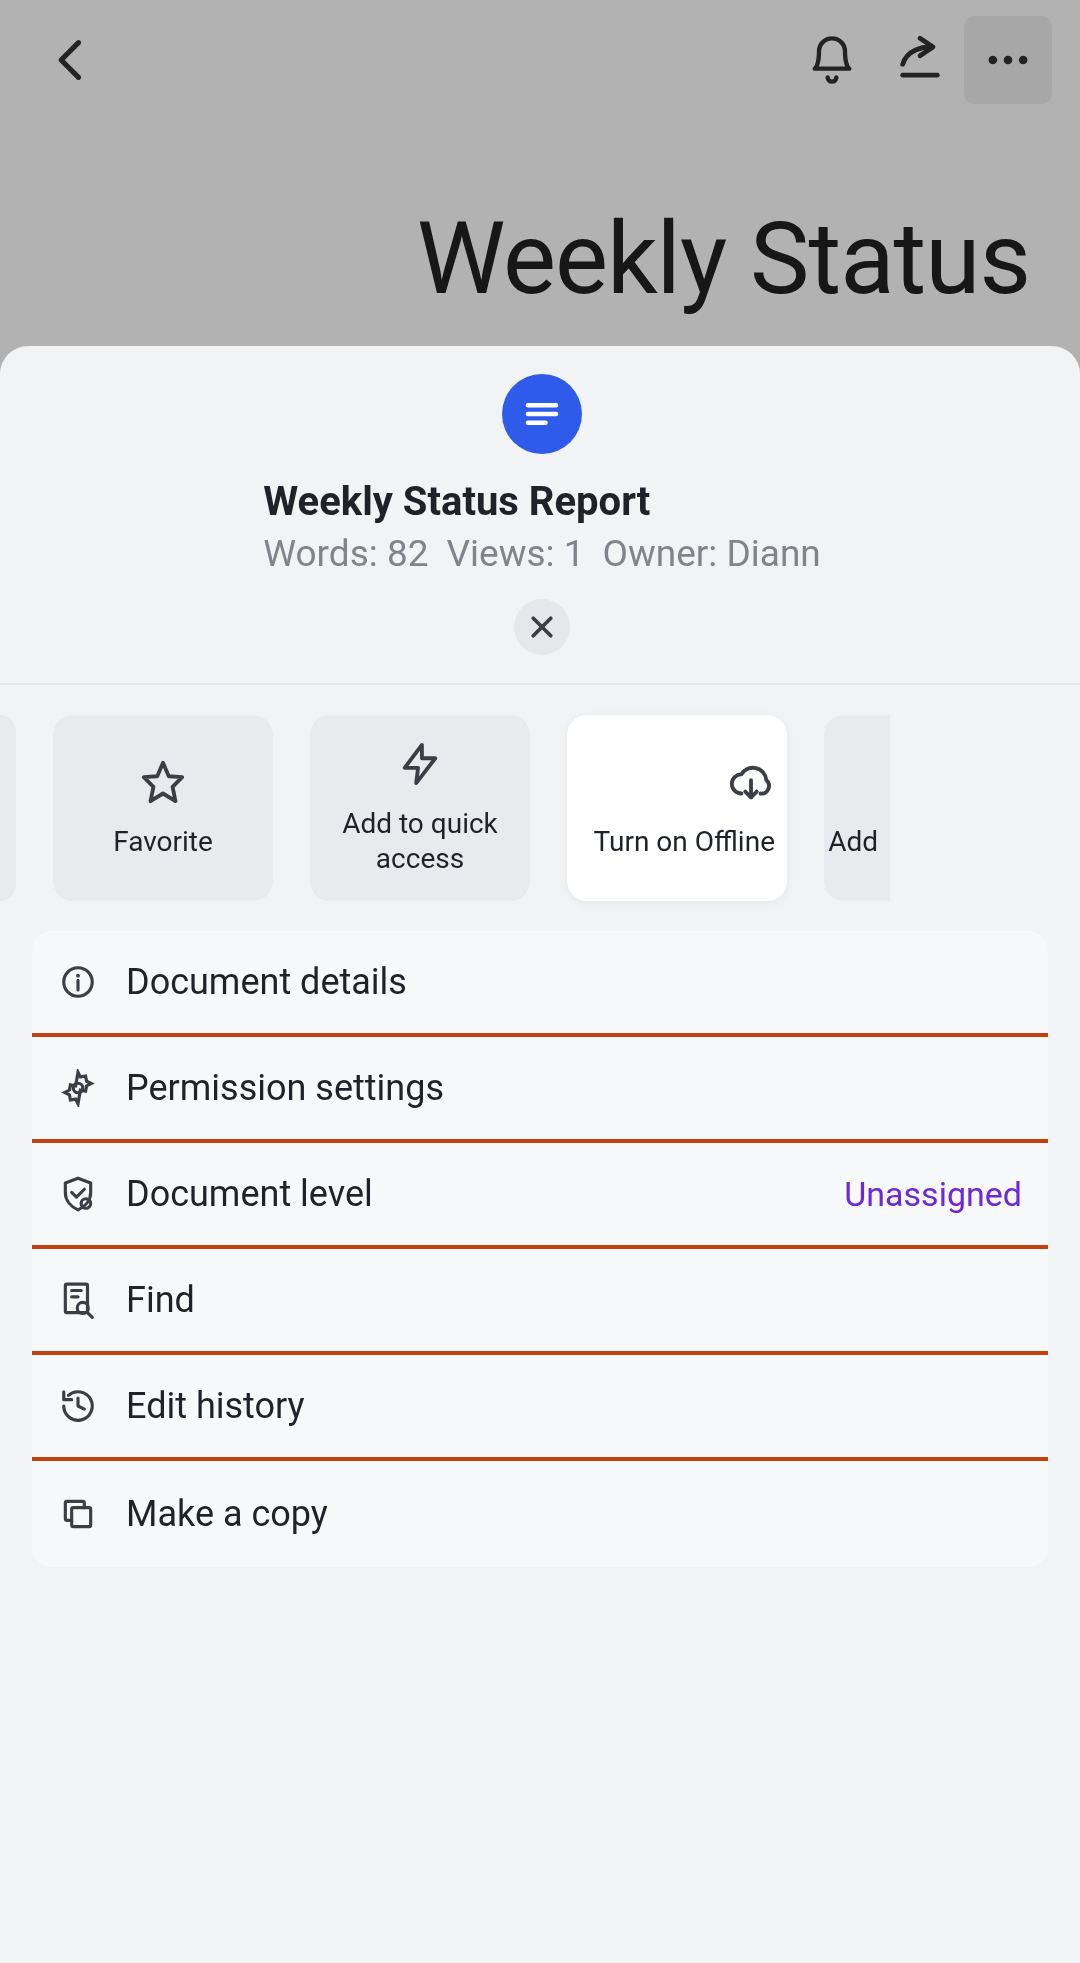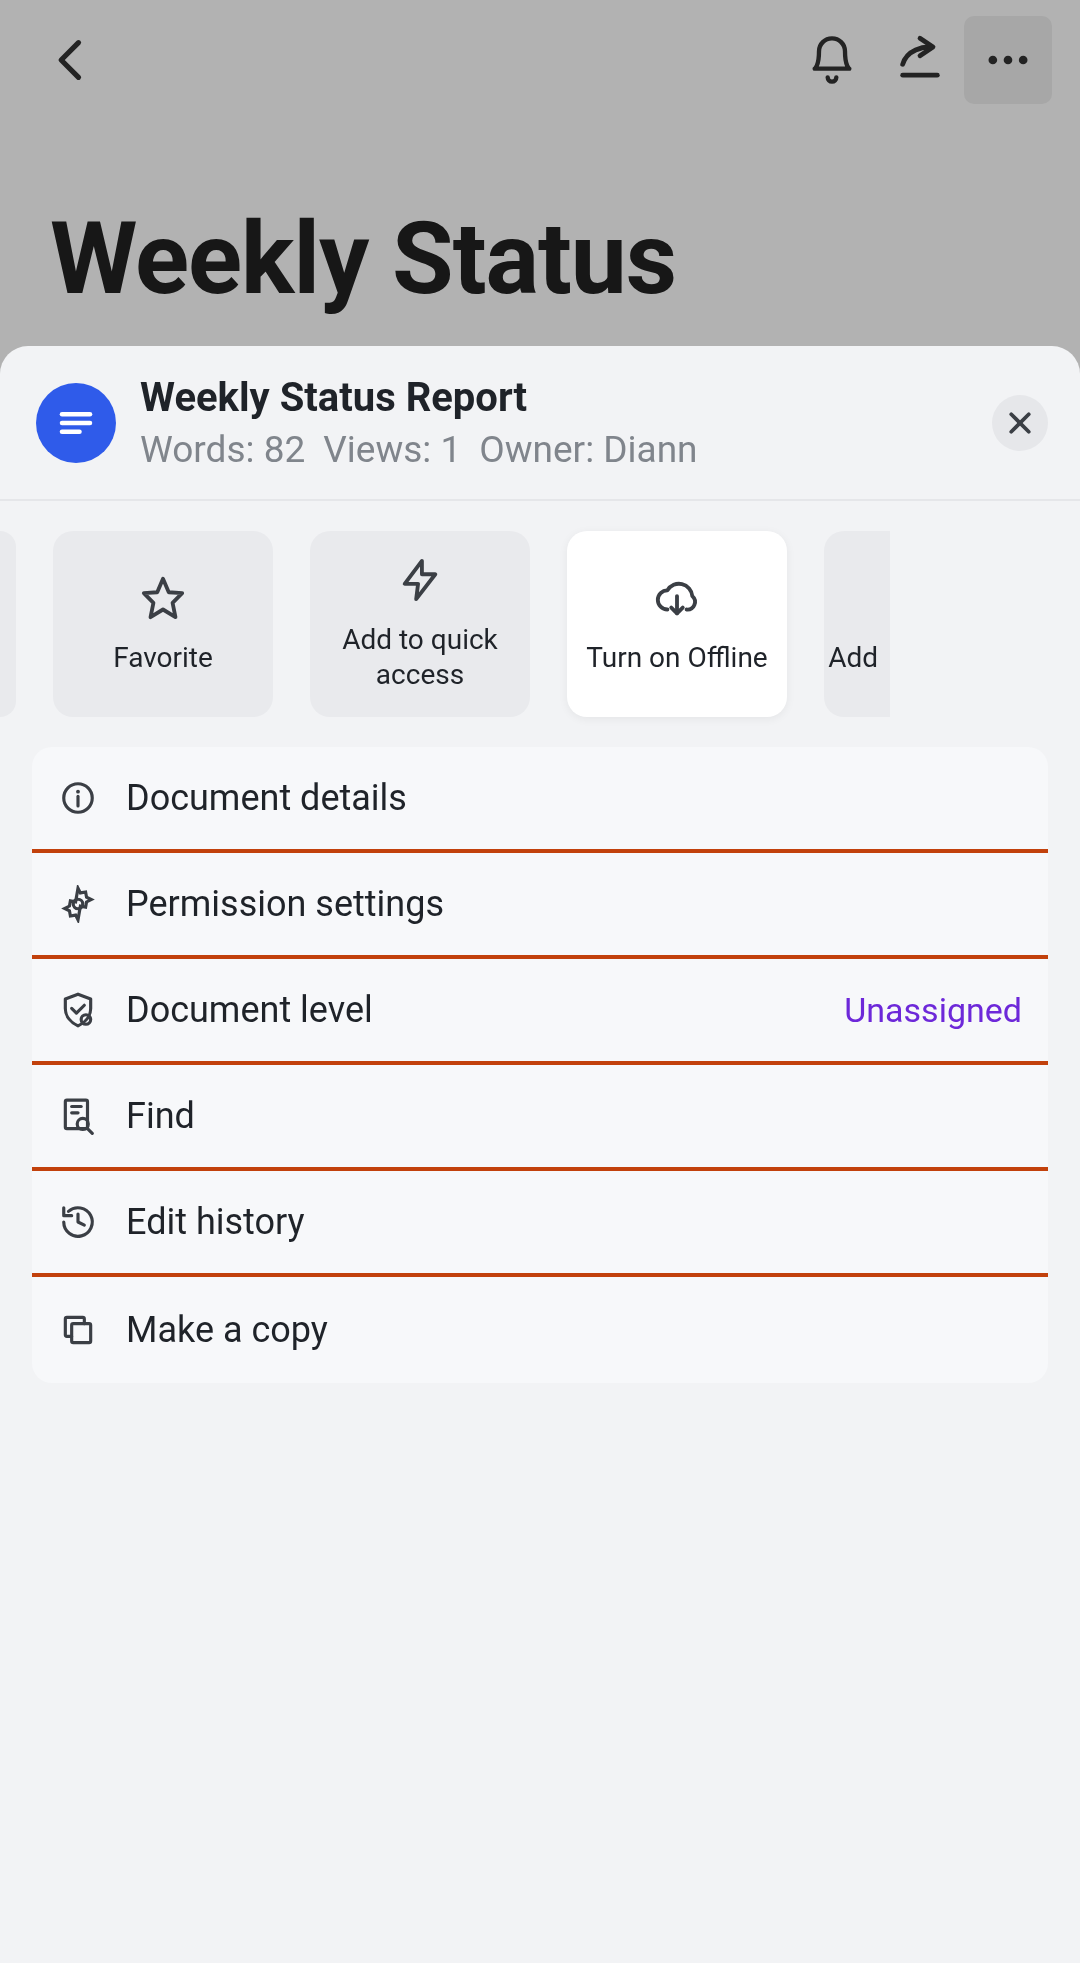--- a/index.html
+++ b/index.html
@@ -6,42 +6,42 @@
   html, body { width: 1080px; height: 1963px; font-family: -apple-system, BlinkMacSystemFont, "Segoe UI", Roboto, Helvetica, Arial, sans-serif; overflow: hidden; background: #fff; }
   .viewport { position: relative; width: 1080px; height: 1963px; }
 
   
   .doc-layer { position: absolute; inset: 0; background: #ffffff; }
   .topbar { display: flex; align-items: center; height: 120px; padding: 0 28px; }
   .topbar .spacer { flex: 1; }
   .topbar-icon { width: 88px; height: 88px; display: flex; align-items: center; justify-content: center; border-radius: 10px; }
   .topbar-icon.more { background: #f0f0f0; }
   .topbar-icon svg { width: 52px; height: 52px; }
-  .doc-title { font-size: 100px; font-weight: 700; color: #222; padding: 80px 50px 0 50px; letter-spacing: -1px; }
+  .doc-title { font-size: 100px; font-weight: 400; color: #222; padding: 80px 50px 0 50px; letter-spacing: -1px; text-align: right; }
 
   
   .scrim { position: absolute; inset: 0; background: rgba(0,0,0,0.30); }
 
   
   .sheet { position: absolute; left: 0; right: 0; bottom: 0; top: 346px; background: #f2f3f5; border-top-left-radius: 28px; border-top-right-radius: 28px; display: flex; flex-direction: column; overflow: hidden; }
 
-  .sheet-header { display: flex; align-items: center; gap: 24px; padding: 28px 32px 28px 36px; border-bottom: 2px solid #e5e6e9; }
+  .sheet-header { display: flex; align-items: center; gap: 24px; padding: 28px 32px 28px 36px; border-bottom: 2px solid #e5e6e9; flex-direction: column; }
   .doc-icon { width: 80px; height: 80px; border-radius: 50%; background: #2f5bea; display: flex; align-items: center; justify-content: center; color: #fff; flex-shrink: 0; }
   .doc-icon svg { width: 42px; height: 42px; }
   .sheet-title-wrap { flex: 1; min-width: 0; }
   .sheet-title { font-size: 40px; font-weight: 700; color: #1f2329; line-height: 1.2; }
   .sheet-meta { font-size: 37px; color: #80858c; margin-top: 6px; display: flex; gap: 18px; flex-wrap: wrap; }
   .close-btn { width: 56px; height: 56px; border-radius: 50%; background: #e6e7ea; display: flex; align-items: center; justify-content: center; flex-shrink: 0; }
   .close-btn svg { width: 30px; height: 30px; }
 
   
   .tiles { display: flex; gap: 37px; padding: 30px 0 30px 32px; overflow: hidden; }
   .tile { width: 220px; height: 186px; border-radius: 20px; background: #e9eaed; display: flex; flex-direction: column; align-items: center; justify-content: center; gap: 18px; padding: 14px 12px; text-align: center; flex-shrink: 0; }
   .tile.partial-left { width: 16px; padding: 0; border-top-left-radius: 0; border-bottom-left-radius: 0; margin-left: -32px; }
-  .tile.highlight { background: #ffffff; box-shadow: 0 2px 10px rgba(0,0,0,0.06); }
+  .tile.highlight { background: #ffffff; box-shadow: 0 2px 10px rgba(0,0,0,0.06); align-items: flex-end; }
   .tile.partial-right { width: 66px; border-top-right-radius: 0; border-bottom-right-radius: 0; align-items: flex-end; padding-left: 18px; }
   .tile-icon { width: 48px; height: 48px; display: flex; align-items: center; justify-content: center; }
   .tile-icon svg { width: 46px; height: 46px; }
   .tile-label { font-size: 28px; color: #1f2329; line-height: 1.25; }
   .tile.partial-right .tile-label { white-space: nowrap; }
 
   
   .menu { margin: 0 32px 32px 32px; background: #f7f8fa; border-radius: 20px; overflow: hidden; }
   .menu-item { display: flex; align-items: center; gap: 28px; padding: 30px 26px; border-bottom: 4px solid #c2410c; min-height: 106px; }
   .menu-item:last-child { border-bottom: none; }

